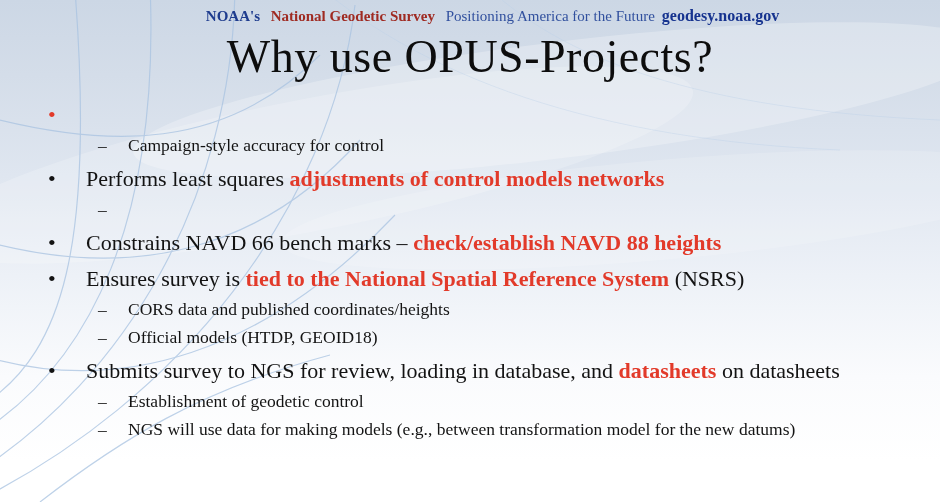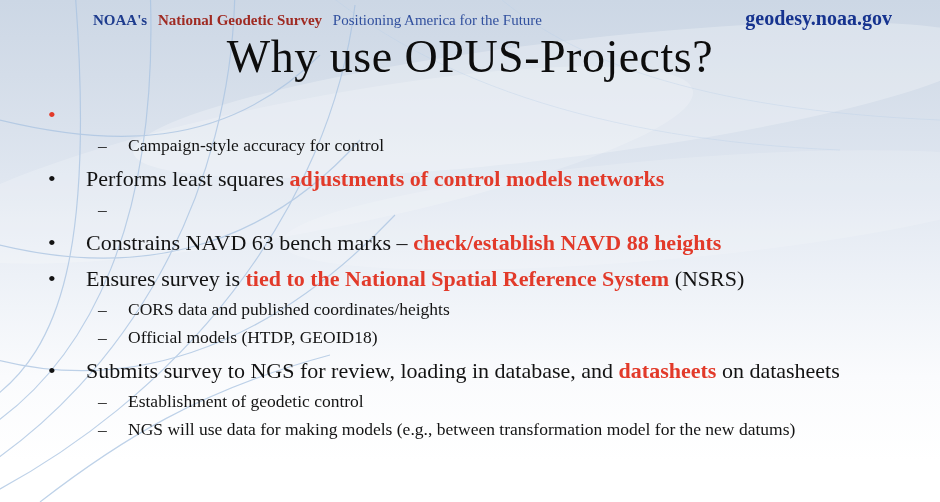--- a/index.html
+++ b/index.html
@@ -10,28 +10,28 @@
     overflow:hidden;
     background:linear-gradient(180deg,#ccd7e5 0%,#d4dde9 15%,#dfe6f0 35%,#edf1f7 55%,#fafbfd 75%,#ffffff 92%);
     font-family:"Liberation Serif","DejaVu Serif",serif;
     color:#131313;
   }
   .decor { position:absolute; inset:0; width:940px; height:502px; }
 
   .header {
     position:absolute; top:7px; left:0; right:0;
     padding:0 48px 0 93px;
-    display:flex; justify-content:space-between; align-items:baseline;
+    display:flex; justify-content:center; align-items:baseline;
     font-size:15px;
   }
   .header .left span { margin-right:7px; }
   .noaa   { font-weight:bold; color:var(--navy,#1E3C8E); }
   .agency { font-weight:bold; color:var(--brick,#9F2A22); }
   .tagline{ font-weight:normal; color:var(--hblue,#31509E); }
-  .site   { font-weight:bold; font-size:20px; color:var(--link,#16338F); }
+  .site   { font-weight:bold; font-size:16px; color:var(--link,#16338F); }
 
   .title {
     position:absolute; top:30px; left:0; width:100%;
     text-align:center;
     font-size:46px; font-weight:normal;
     color:#0d0d0d; margin:0; letter-spacing:0.5px;
   }
 
   .content { position:absolute; top:100px; left:0; right:20px; }
   .row { display:flex; align-items:flex-start; }
@@ -94,21 +94,21 @@
       </div>
       <div class="row b1">
         <span class="marker" style="color: rgb(19, 19, 19);">•</span>
         <div class="text"><span class="plain">Performs least squares </span><span class="em">adjustments of control models networks</span></div>
       </div>
       <div class="row b2">
         <span class="marker">–</span>
       </div>
       <div class="row b1">
         <span class="marker" style="color: rgb(19, 19, 19);">•</span>
-        <div class="text"><span class="plain">Constrains NAVD 63 bench marks – </span><span class="em">check/establish NAVD 88 heights</span></div>
+        <div class="text"><span class="plain">Constrains NAVD 66 bench marks – </span><span class="em">check/establish NAVD 88 heights</span></div>
       </div>
       <div class="row b1">
         <span class="marker" style="color: rgb(19, 19, 19);">•</span>
         <div class="text"><span class="plain">Ensures survey is </span><span class="em">tied to the National Spatial Reference System</span><span class="plain"> (NSRS)</span></div>
       </div>
       <div class="row b2">
         <span class="marker">–</span>
         <div class="text"><span class="plain">CORS data and published coordinates/heights</span></div>
       </div>
       <div class="row b2">

